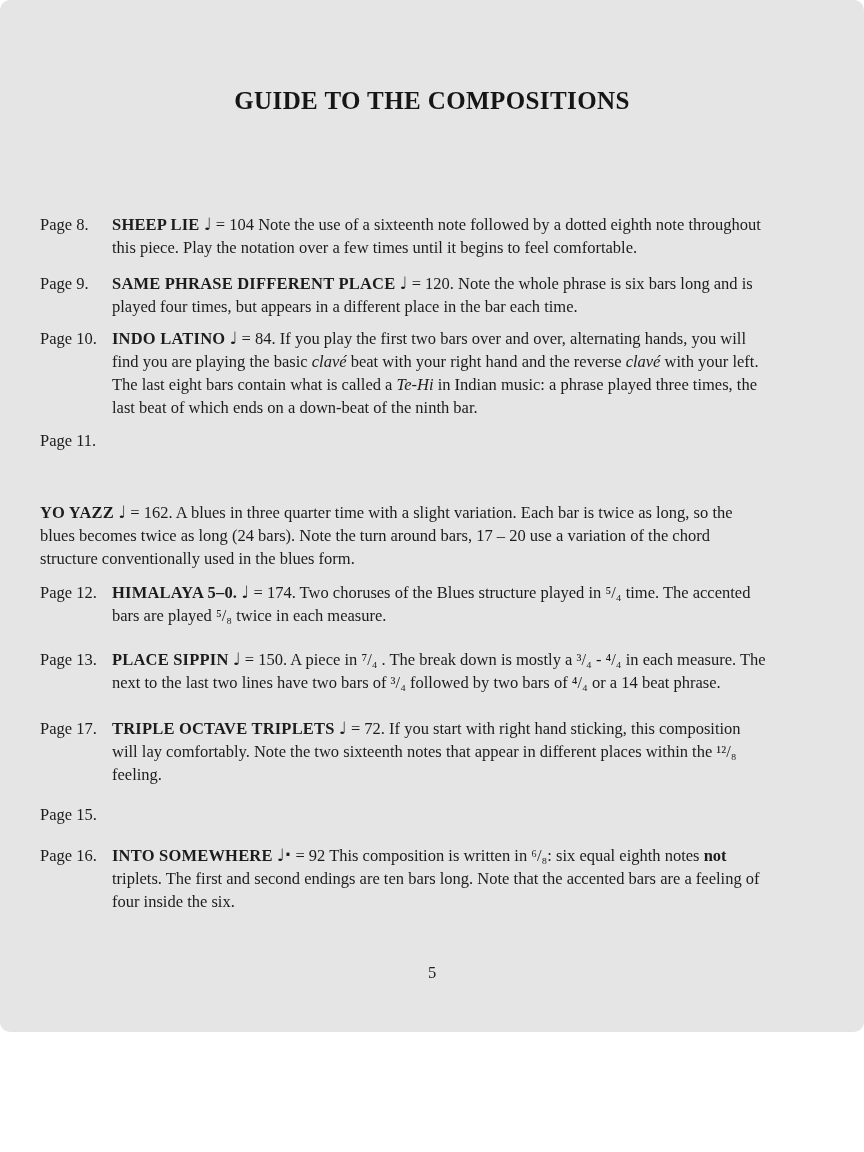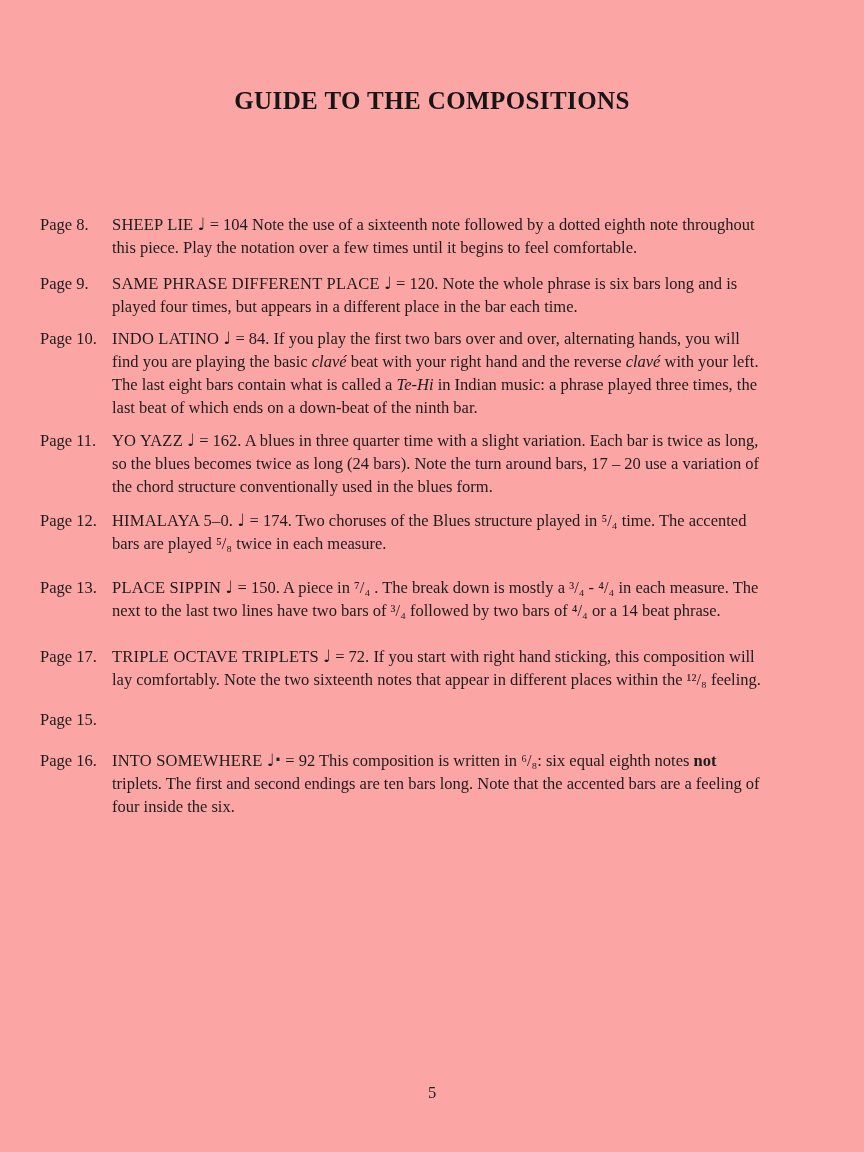--- a/index.html
+++ b/index.html
@@ -1,24 +1,25 @@
 <!DOCTYPE html>
 <html><head>
 <meta charset="utf-8">
 <style>
   html, body { margin: 0; padding: 0; background: #ffffff; }
   .page {
     position: relative;
     width: 864px;
-    height: 1152px;
+    height: 1032px;
     margin: 0 auto;
-    background: #fca5a5;
+    background: #e5e5e5;
     color: #1c1c1c;
     font-family: "Liberation Serif", serif;
     overflow: hidden;
+    border-radius: 10px;
   }
   h1.doc-title {
     margin: 0;
     padding-top: 86px;
     text-align: center;
     font-size: 25px;
     line-height: 30px;
     font-weight: 600;
     letter-spacing: 0.4px;
     color: #161616;
@@ -30,36 +31,36 @@
   }
   .entry {
     display: flex;
     align-items: flex-start;
     font-size: 16.5px;
     line-height: 23px;
   }
   .entry:nth-of-type(1) { margin-bottom: 13px; }
   .entry:nth-of-type(2) { margin-bottom: 9px; }
   .entry:nth-of-type(3) { margin-bottom: 10px; }
-  .entry:nth-of-type(4) { margin-bottom: 11px; }
+  .entry:nth-of-type(4) { margin-bottom: 11px; flex-direction: column; }
   .entry:nth-of-type(5) { margin-bottom: 21px; }
   .entry:nth-of-type(6) { margin-bottom: 23px; }
   .entry:nth-of-type(7) { margin-bottom: 17px; }
   .entry:nth-of-type(8) { margin-bottom: 18px; }
   .entry:nth-of-type(9) { margin-bottom: 0; }
   .page-label {
     flex: 0 0 72px;
     white-space: nowrap;
   }
   .entry-text {
     margin: 0;
     flex: 1 1 auto;
     text-align: left;
   }
-  .comp-title { font-weight: normal; letter-spacing: 0.2px; }
+  .comp-title { font-weight: bold; letter-spacing: 0.2px; }
   .note {
     font-family: "DejaVu Sans", sans-serif;
     font-weight: bold;
     font-size: 17px;
     line-height: 1;
   }
   .seg-i { font-style: italic; }
   .seg-b { font-weight: bold; }
   .page-number {
     position: absolute;

